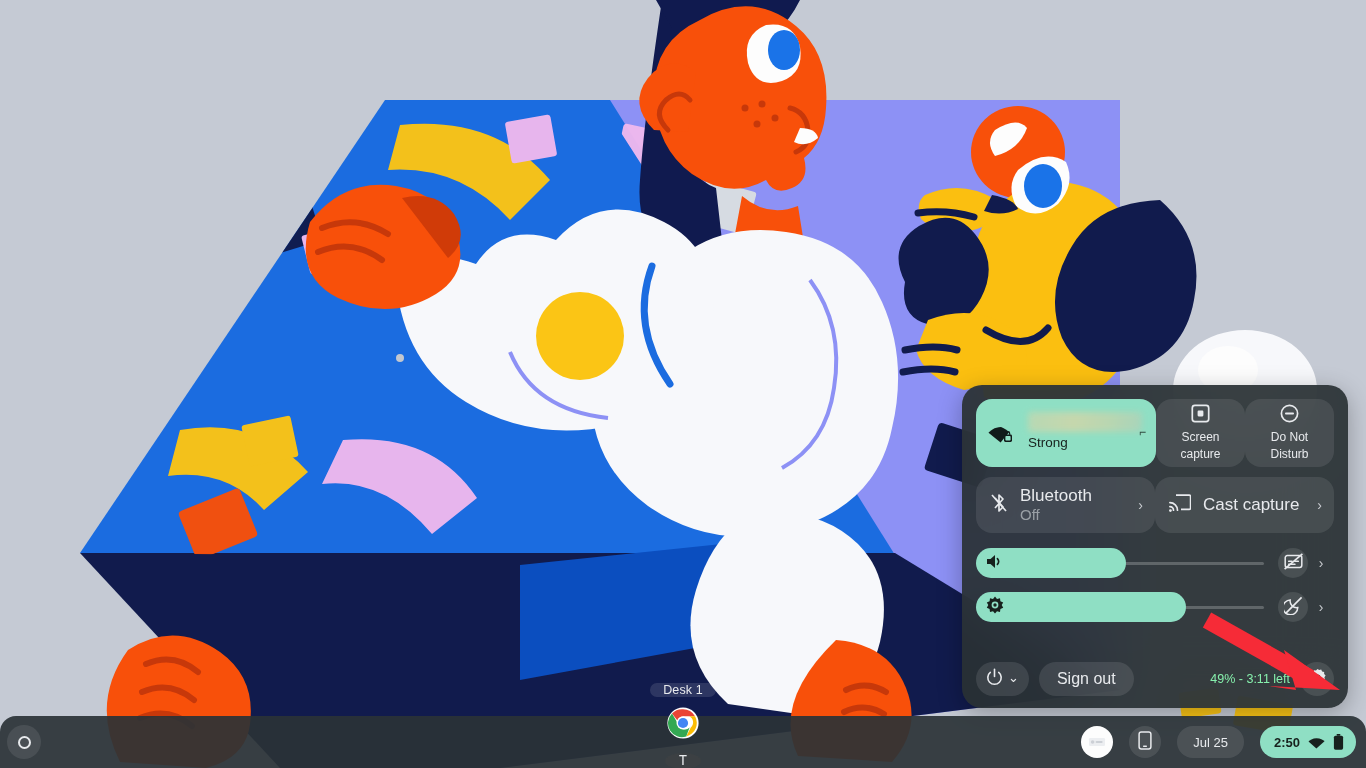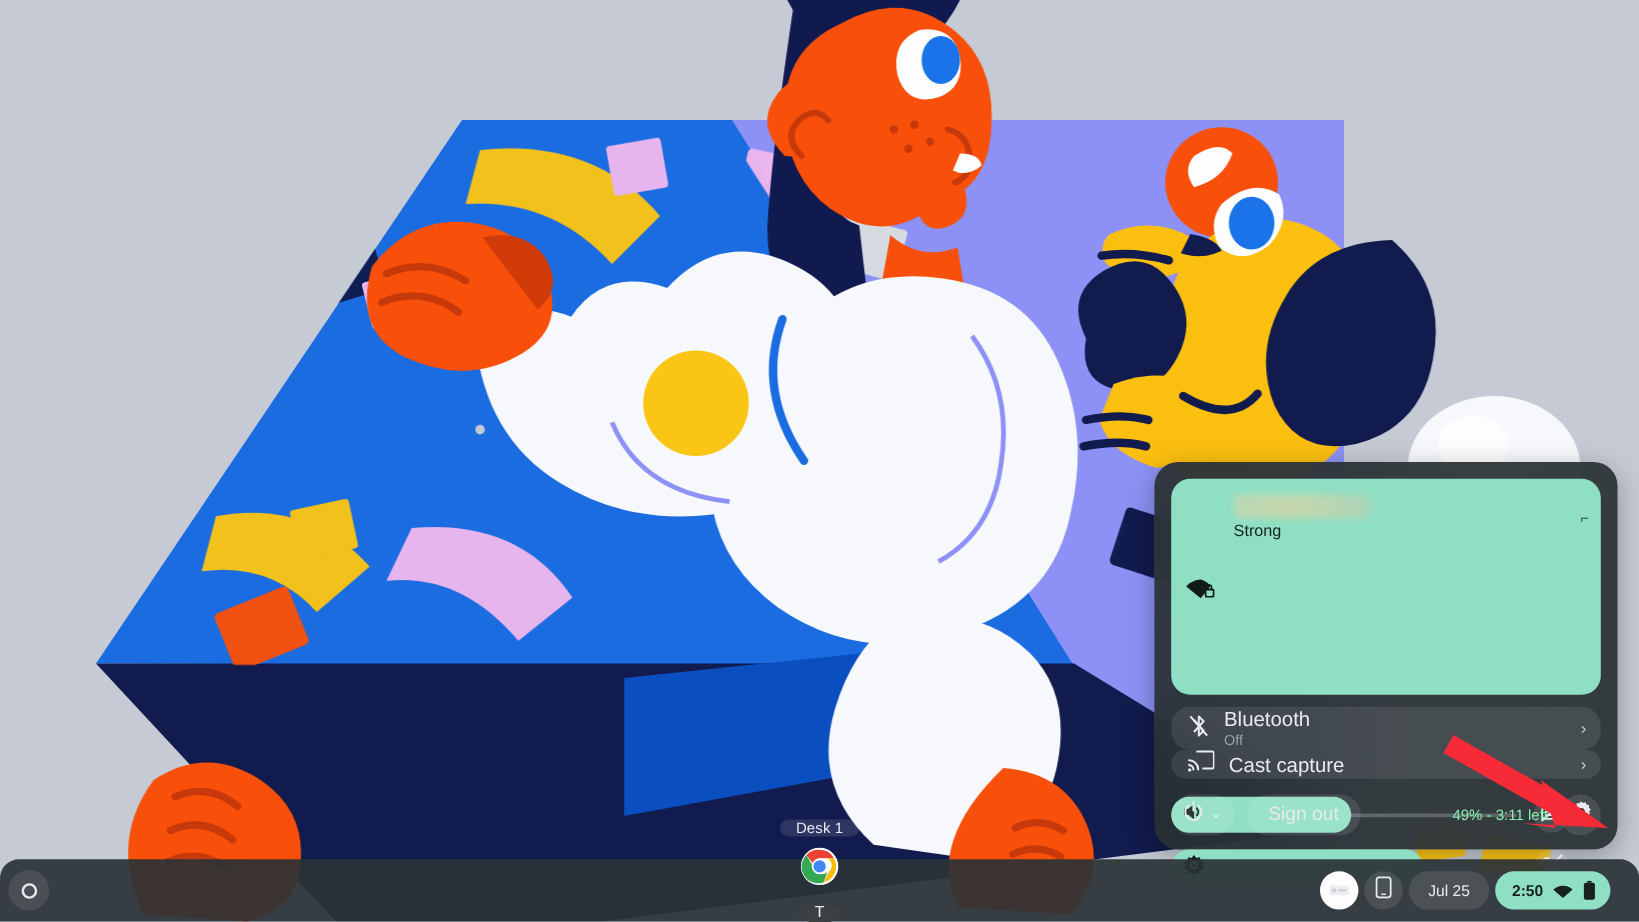--- a/index.html
+++ b/index.html
@@ -72,23 +72,23 @@
   }
   .app-terminal {
     background: #3c4043;
     color: #e8eaed; font-size: 14px;
     font-family: "Liberation Mono", monospace;
   }
   .app-files { background: #1a73e8; }
 
   
   .status-area {
-    position: absolute; right: 24px; top: 50%;
+    position: absolute; right: 10px; top: 50%;
     transform: translateY(-50%);
-    display: flex; gap: 5px;
+    display: flex; gap: 16px;
   }
   .avatar {
     width: 32px; height: 32px; border-radius: 50%;
     background: #fdfdfd;
     display: flex; align-items: center; justify-content: center;
     overflow: hidden;
   }
   .phone-btn {
     width: 32px; height: 32px; border-radius: 50%;
     background: rgba(255,255,255,0.10);
@@ -116,21 +116,20 @@
     border-radius: 20px;
     background: rgba(41,48,52,0.93);
     backdrop-filter: blur(30px);
     padding: 14px;
     box-shadow: 0 6px 24px rgba(0,0,0,.28);
   }
 
   .tile-row {
     display: flex; 
     margin-bottom: 10px;
-    flex-direction: column;
   }
   .tile {
     background: rgba(255,255,255,0.09);
     border-radius: 16px;
     color: #e8eaed;
     position: relative;
   }
 
   
   .tile-network {
@@ -172,21 +171,21 @@
   
   .tile-wide {
     flex: 1 1 0;
     height: 56px;
     display: flex; align-items: center;
     padding: 0 12px 0 14px;
     gap: 12px;
   }
   .tile-wide .tw-text { flex: 1; min-width: 0; }
   .tile-wide .tw-title { font-size: 17px; color: #e8eaed; line-height: 1.25; }
-  .tile-wide .tw-sub { font-size: 12px; color: #9aa0a6; line-height: 1.25; }
+  .tile-wide .tw-sub { font-size: 15px; color: #9aa0a6; line-height: 1.25; }
   .tile-wide .chev { color: #c9ccd0; font-size: 14px; }
 
   
   .slider-row {
     display: flex; align-items: center;
     height: 40px; margin-top: 4px;
     gap: 0;
   }
   .slider {
     position: relative;
@@ -442,21 +441,41 @@
             <rect x="16" y="12.5" width="8" height="7.5" rx="1.4" fill="#111b1a"></rect>
             <rect x="17.4" y="14" width="5.2" height="4.6" rx="0.8" fill="#8fdfc4"></rect>
             <path d="M18.4 12.8 v-1.6 a1.6 1.6 0 0 1 3.2 0 v1.6" stroke="#111b1a" stroke-width="1.3" fill="none"></path>
           </svg>
         </span>
         <div class="net-ssid-blur"></div>
         <div class="net-strength">Strong</div>
         <span class="net-corner-arrow">⌐</span>
       </div>
 
-
+      <div class="tile tile-small">
+        <span>
+          <svg width="19" height="19" viewBox="0 0 19 19">
+            <rect x="1.3" y="1.3" width="16.4" height="16.4" rx="2.6" fill="none" stroke="#e8eaed" stroke-width="1.7"></rect>
+            <rect x="6.6" y="6.6" width="5.8" height="5.8" rx="1.1" fill="#e8eaed"></rect>
+          </svg>
+        </span>
+        <span>Screen</span>
+        <span>capture</span>
+      </div>
+
+      <div class="tile tile-small">
+        <span>
+          <svg width="19" height="19" viewBox="0 0 19 19">
+            <circle cx="9.5" cy="9.5" r="8.1" fill="none" stroke="#e8eaed" stroke-width="1.7"></circle>
+            <rect x="5" y="8.6" width="9" height="1.8" rx="0.9" fill="#e8eaed"></rect>
+          </svg>
+        </span>
+        <span>Do Not</span>
+        <span>Disturb</span>
+      </div>
     </div>
 
     <div class="tile-row">
 
       <div class="tile tile-wide">
         <span>
           <svg width="18" height="22" viewBox="0 0 18 22">
             <path d="M5 6 L13 15 L9 19 V3 L13 7 L5 16" fill="none" stroke="#e8eaed" stroke-width="1.7" stroke-linejoin="round"></path>
             <line x1="2" y1="3" x2="16" y2="19" stroke="#e8eaed" stroke-width="1.7"></line>
           </svg>

